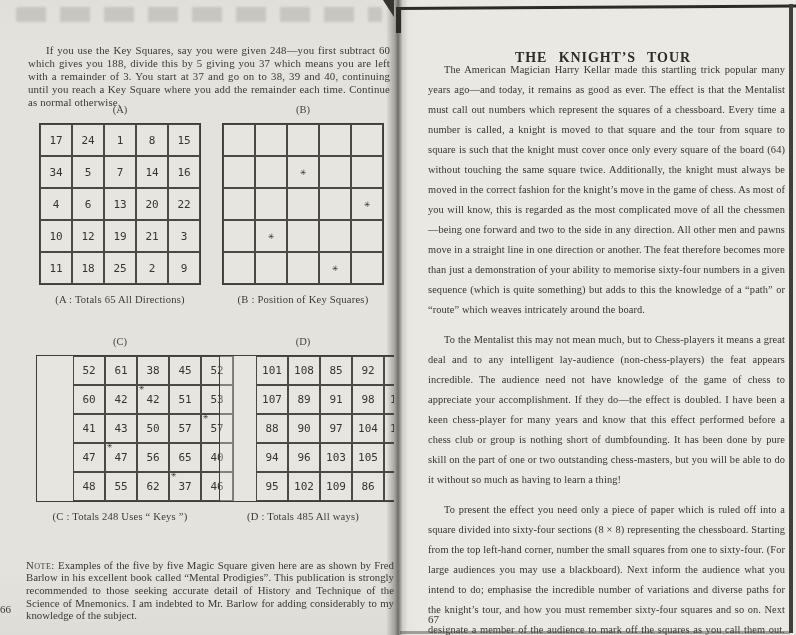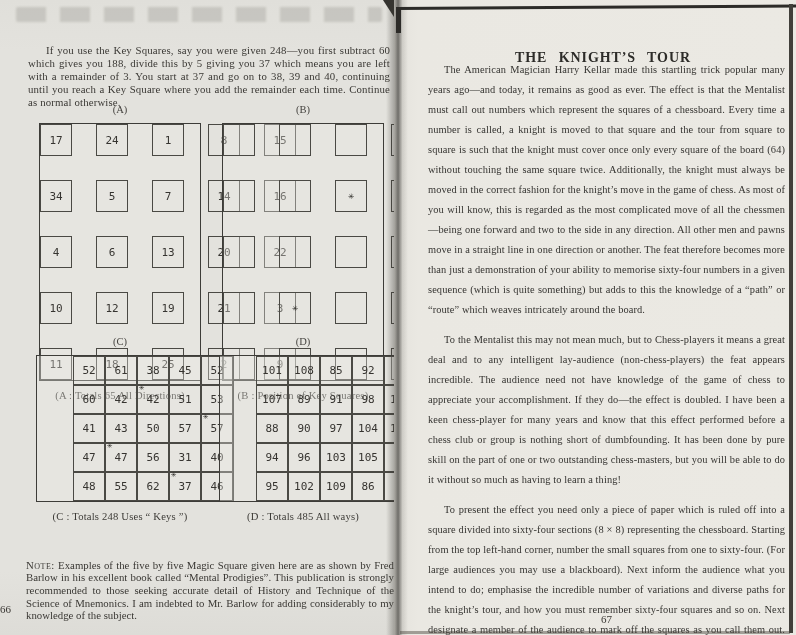--- a/index.html
+++ b/index.html
@@ -51,21 +51,21 @@
   .sq-a{left:36px;top:104px;}
   .sq-b{left:219px;top:104px;}
   .sq-c{left:36px;top:336px;}
   .sq-d{left:219px;top:336px;}
   .sq-label{font-size:10.5px;margin-bottom:8px;color:#45433f;}
   .sq-grid{
     display:grid;grid-template-columns:repeat(5,32px);
     border:1.6px solid #3d3c38;width:160px;margin:0 auto;
     background:rgba(235,234,229,0.35);
   }
-  .sq-a .sq-grid,.sq-b .sq-grid{grid-auto-rows:32px;gap:24px;}
+  .sq-a .sq-grid,.sq-b .sq-grid{grid-auto-rows:32px;}
   .sq-c .sq-grid,.sq-d .sq-grid{grid-auto-rows:29px;padding-left:36px;}
   .cell{
     position:relative;border:0.8px solid #4a4944;
     display:flex;align-items:center;justify-content:center;
     font-family:"DejaVu Sans Mono", monospace;font-size:11px;color:#363430;
   }
   .key-star{font-size:10px;line-height:1;color:#2f2e2a;}
   .key-star.corner{position:absolute;top:-3px;left:1px;font-size:9px;}
   .sq-caption{font-size:10.6px;margin-top:9px;color:#3c3a36;letter-spacing:0.2px;}
   .note{
@@ -78,21 +78,21 @@
   
   .rp-title{
     position:absolute;left:420px;top:38px;width:366px;text-align:center;
     font-weight:bold;font-size:14px;letter-spacing:0.9px;word-spacing:7px;color:#2d2c29;
   }
   .rp-text{
     position:absolute;left:428px;top:60px;width:357px;
     font-size:10.4px;line-height:20px;text-align:justify;color:#343330;letter-spacing:0.1px;
   }
   .rp-text p{margin:0 0 10px 0;text-indent:16px;}
-  .pagenum-right{position:absolute;left:428px;top:613px;width:357px;text-align:center;font-size:11px;color:#3a3834;}
+  .pagenum-right{position:absolute;left:428px;top:613px;width:357px;font-size:11px;color:#3a3834;}
 </style>
 </head>
 <body>
 
 <div class="book">
 
   <div class="page-left">
     <div class="ghost-left"></div>
     <div class="lp-cornermark"></div>
 
@@ -274,21 +274,21 @@
             <span>47</span>
           </div>
           <div class="cell">
             <span class="key-star corner">✳</span>
             <span>47</span>
           </div>
           <div class="cell">
             <span>56</span>
           </div>
           <div class="cell">
-            <span>31</span>
+            <span>65</span>
           </div>
           <div class="cell">
             <span>40</span>
           </div>
           <div class="cell">
             <span>48</span>
           </div>
           <div class="cell">
             <span>55</span>
           </div>

